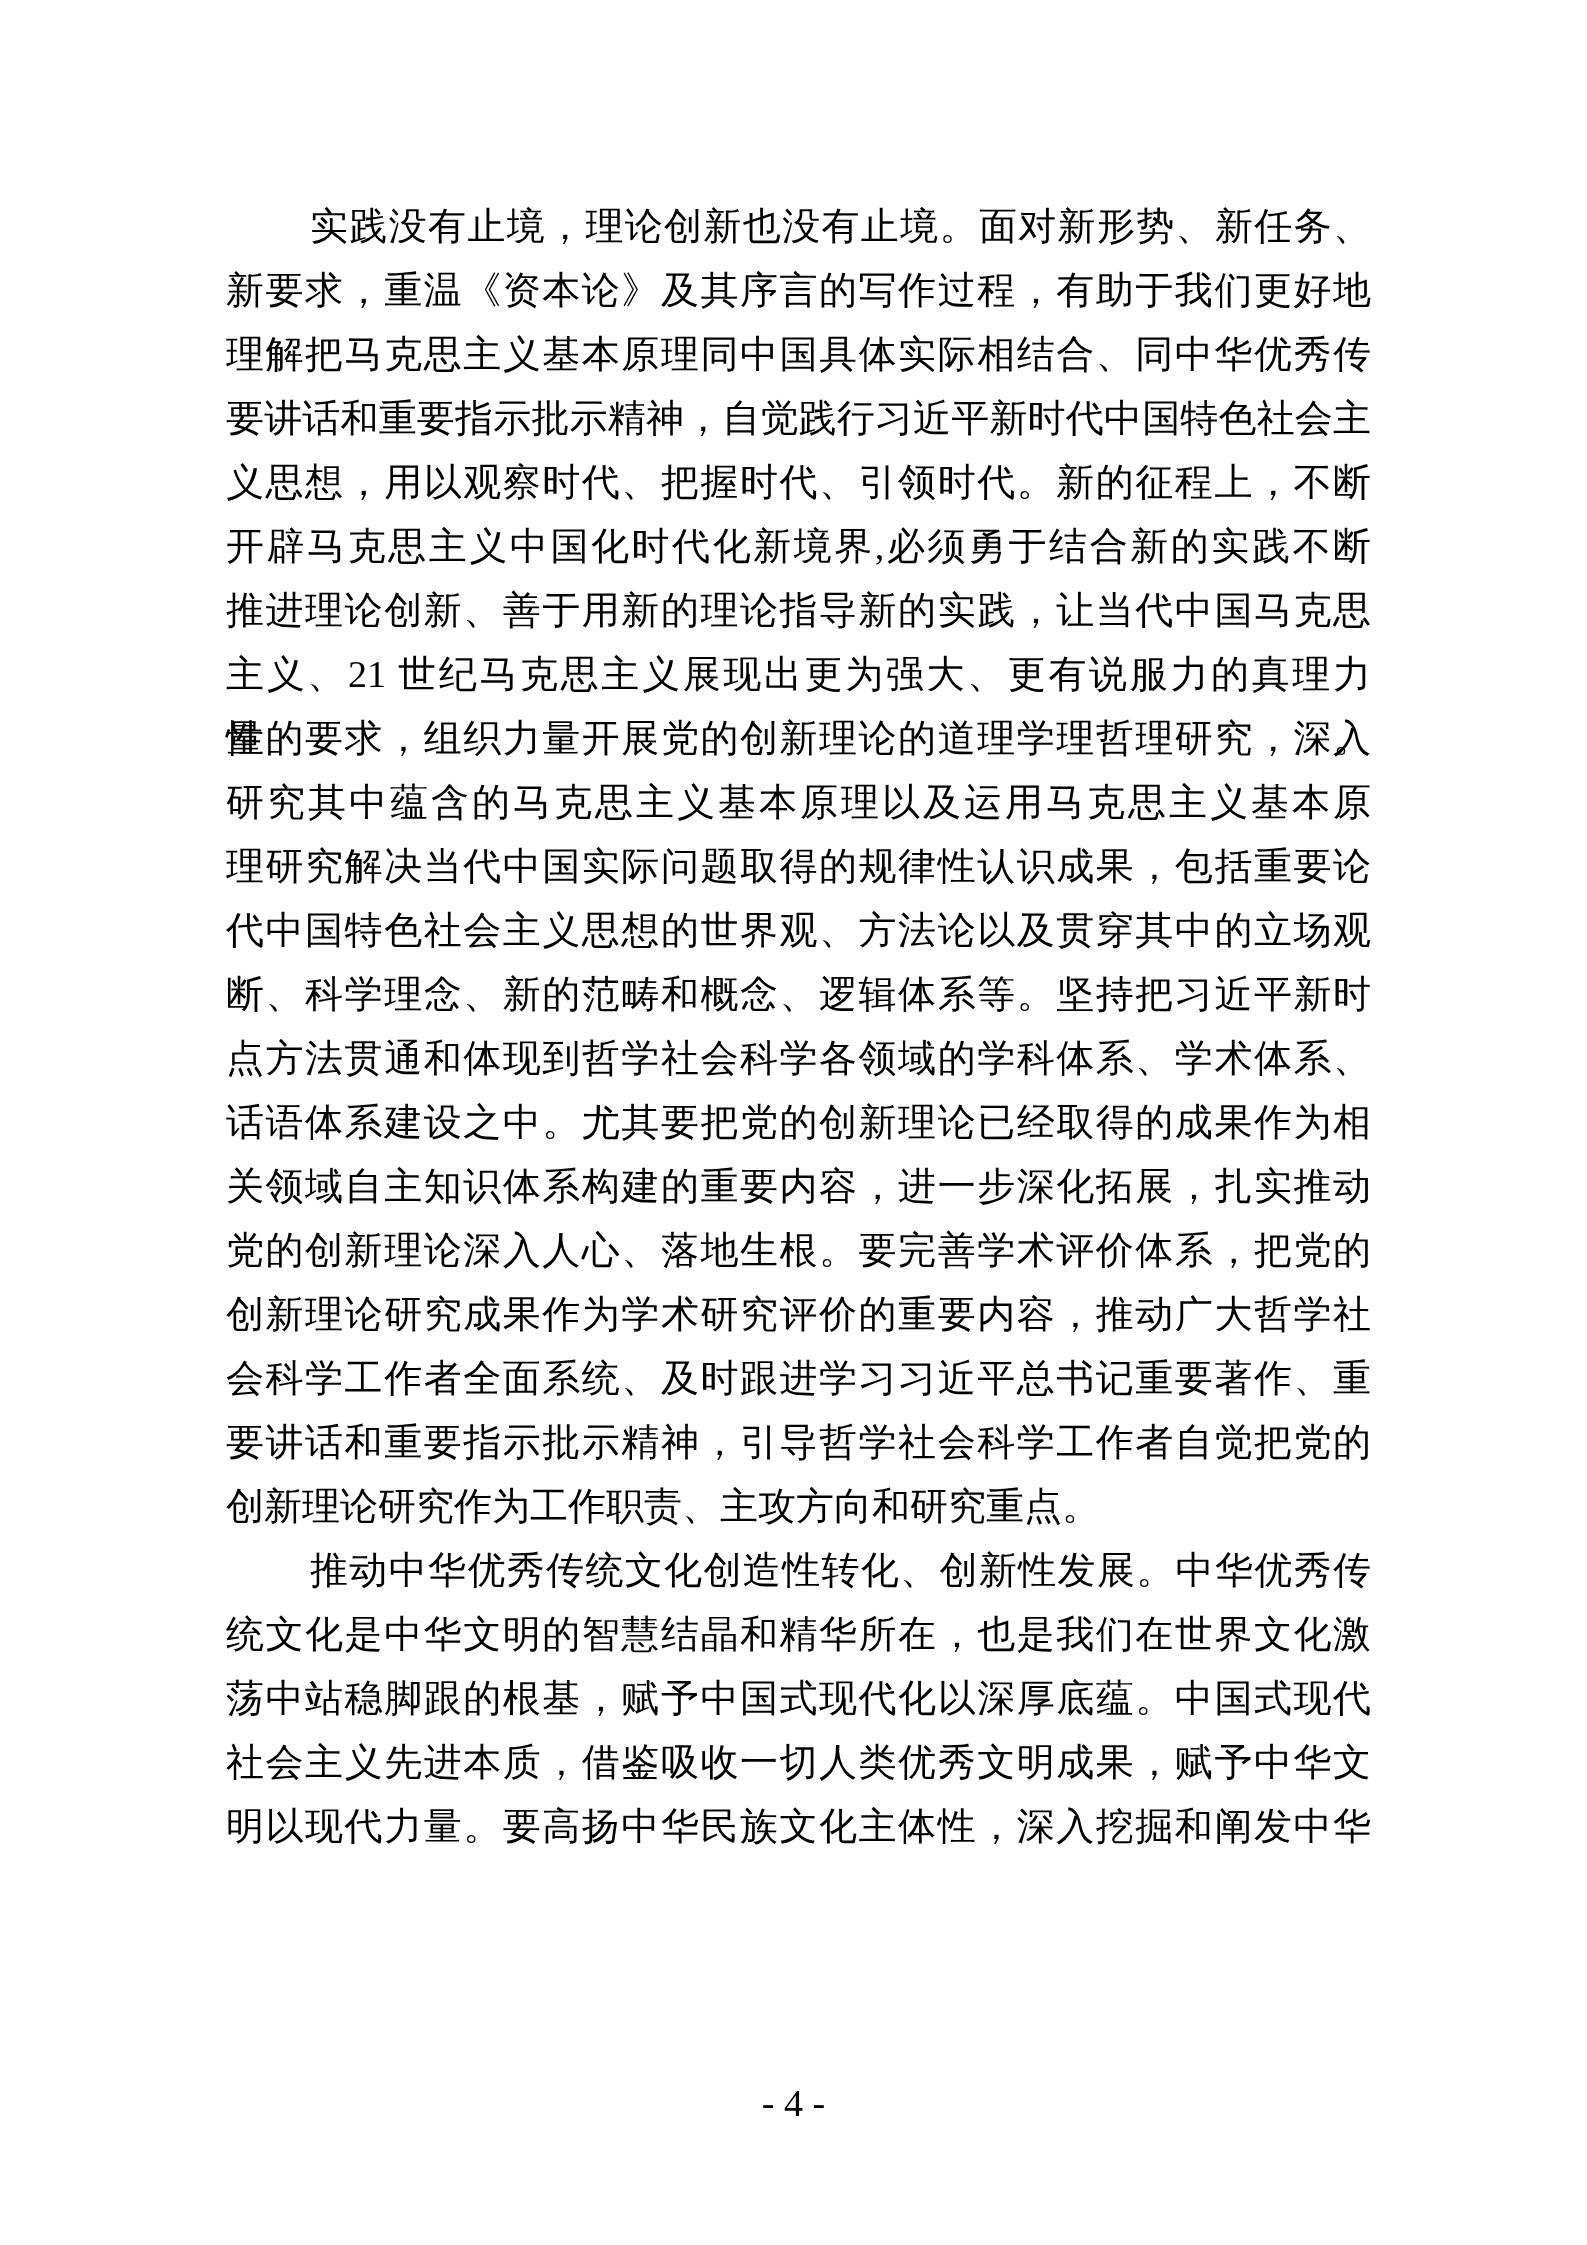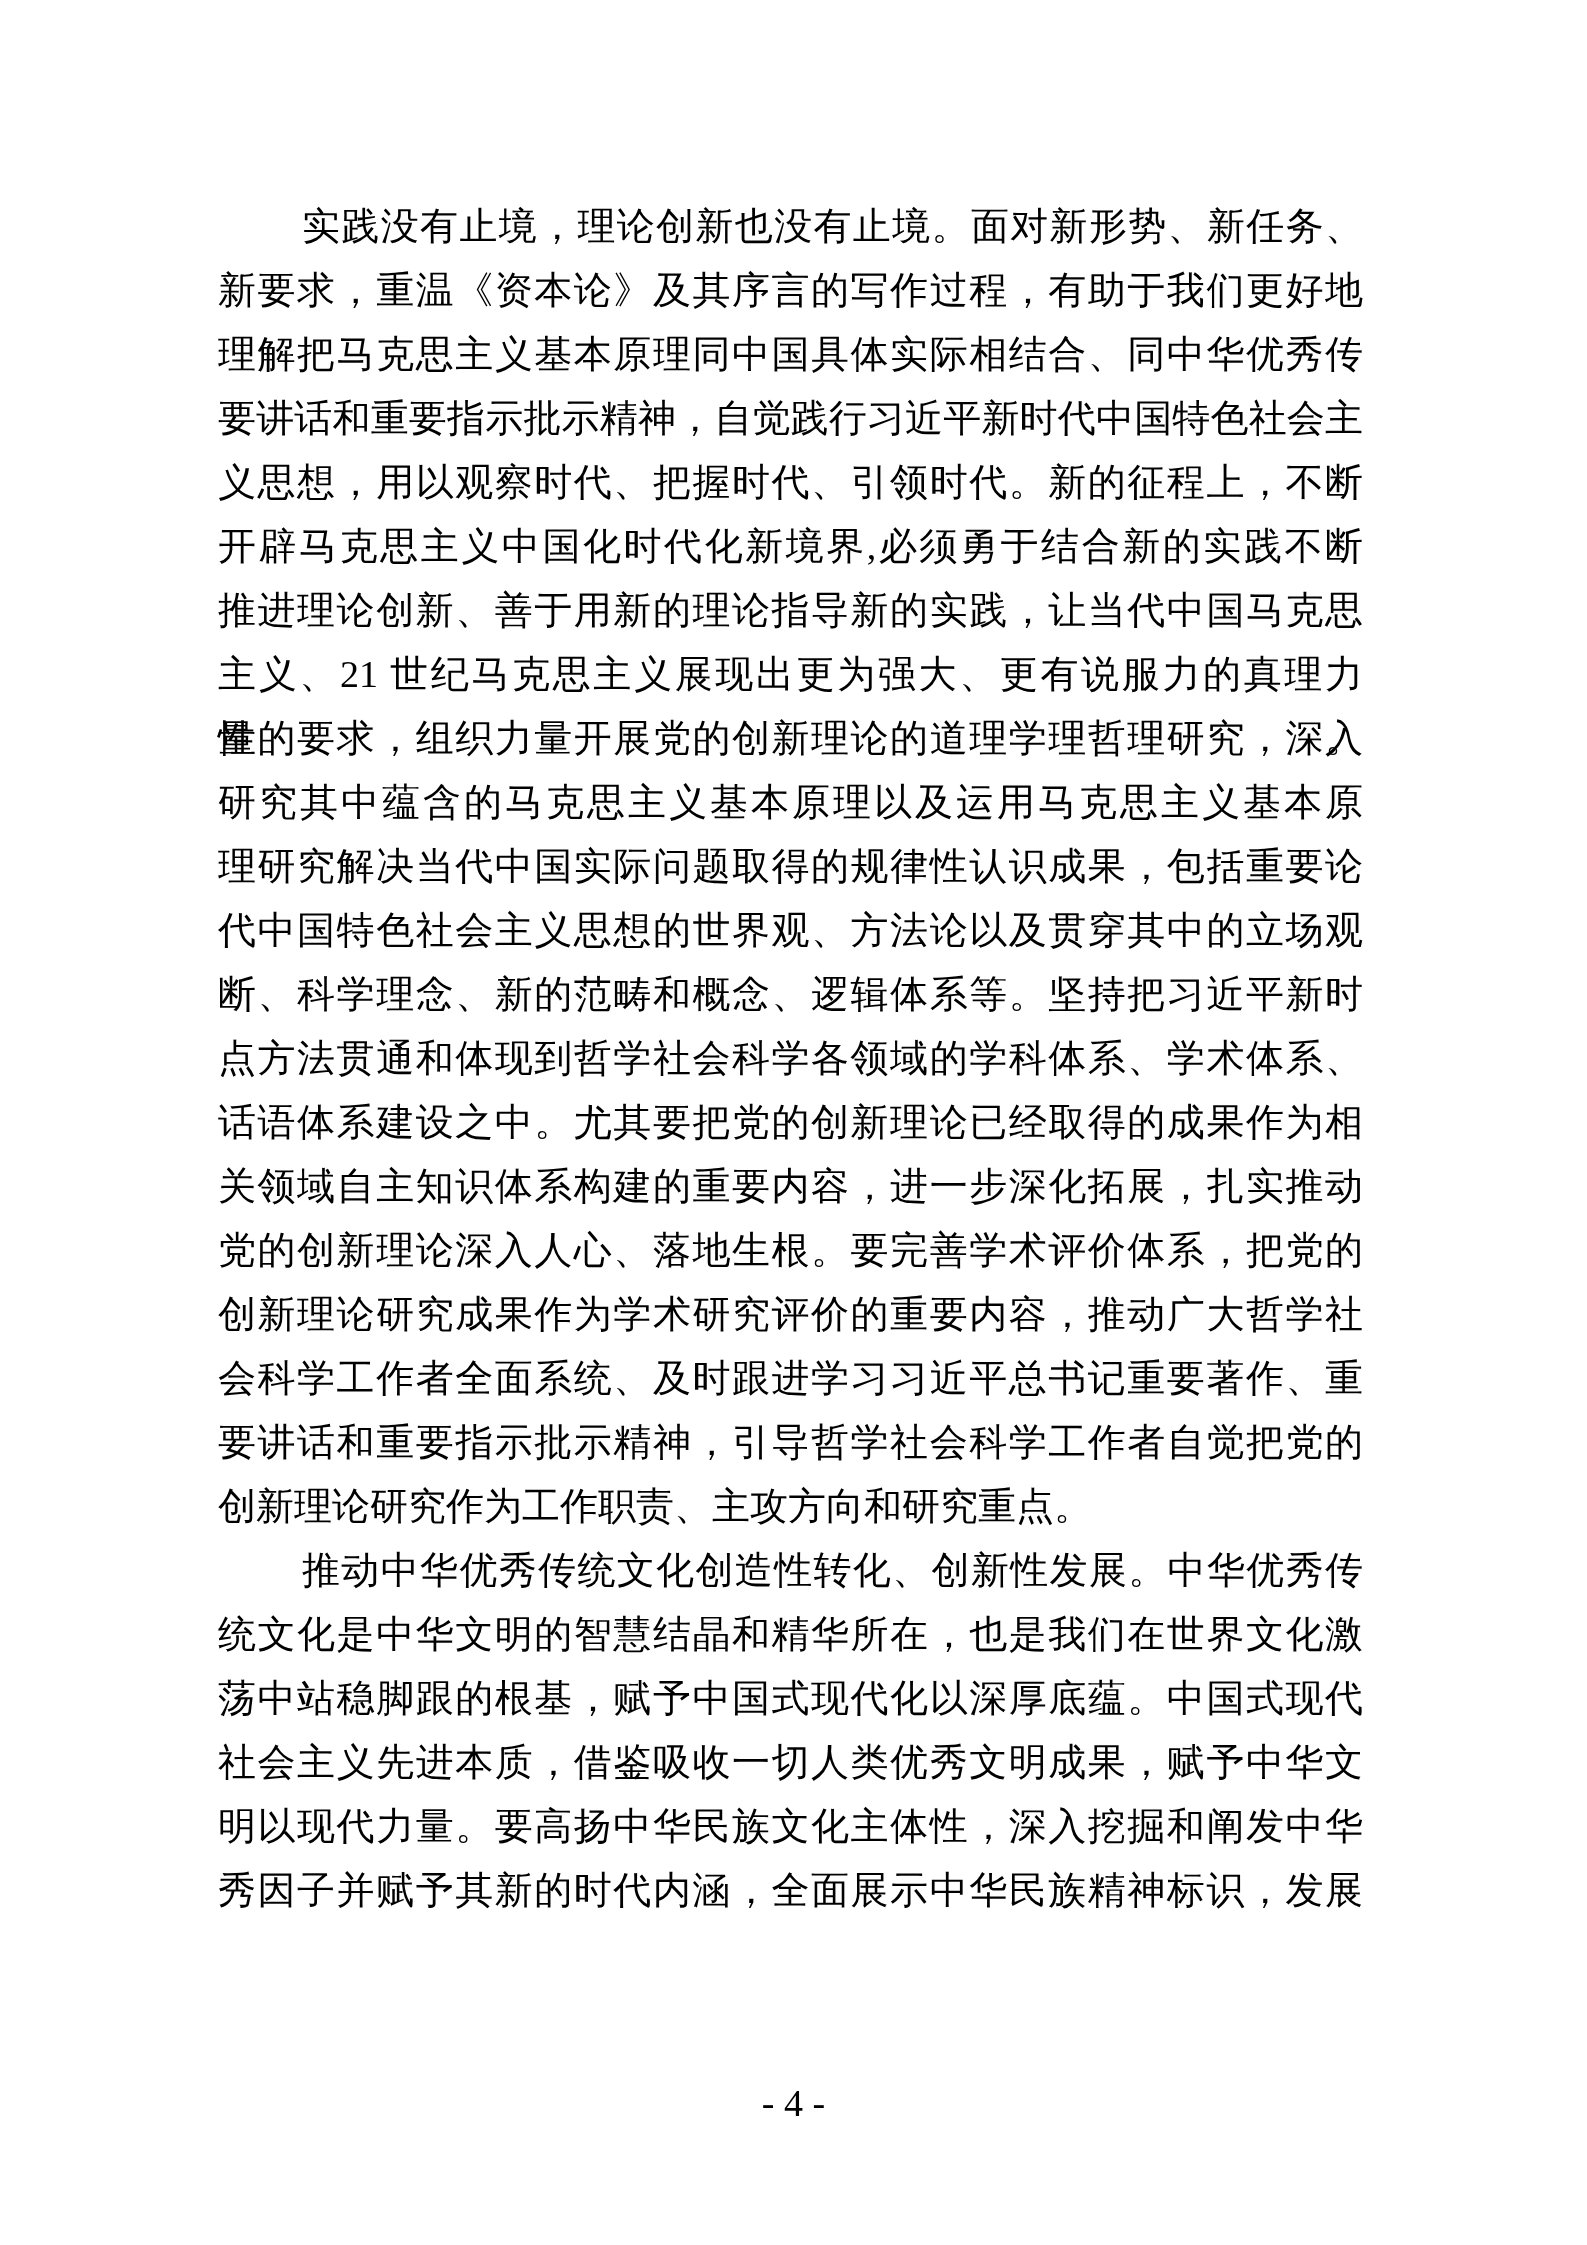--- a/index.html
+++ b/index.html
@@ -11,21 +11,21 @@
     position: relative;
     width: 1587px;
     height: 2245px;
     background: #ffffff;
     overflow: hidden;
     font-family: "Liberation Serif", serif;
     color: #000000;
   }
   .text-block {
     position: absolute;
-    left: 218px;
+    left: 226px;
     top: 194px;
     width: 1145px;
   }
   .text-line {
     height: 64px;
     line-height: 64px;
     font-size: 38px;
     color: #000000;
     text-align: justify;
     text-align-last: justify;
@@ -77,16 +77,15 @@
       <div class="text-line">党的创新理论深入人心、落地生根。要完善学术评价体系，把党的</div>
       <div class="text-line">创新理论研究成果作为学术研究评价的重要内容，推动广大哲学社</div>
       <div class="text-line">会科学工作者全面系统、及时跟进学习习近平总书记重要著作、重</div>
       <div class="text-line">要讲话和重要指示批示精神，引导哲学社会科学工作者自觉把党的</div>
       <div class="text-line flush">创新理论研究作为工作职责、主攻方向和研究重点。</div>
       <div class="text-line indent">推动中华优秀传统文化创造性转化、创新性发展。中华优秀传</div>
       <div class="text-line">统文化是中华文明的智慧结晶和精华所在，也是我们在世界文化激</div>
       <div class="text-line">荡中站稳脚跟的根基，赋予中国式现代化以深厚底蕴。中国式现代</div>
       <div class="text-line">社会主义先进本质，借鉴吸收一切人类优秀文明成果，赋予中华文</div>
       <div class="text-line">明以现代力量。要高扬中华民族文化主体性，深入挖掘和阐发中华</div>
-      <div class="text-line">秀因子并赋予其新的时代内涵，全面展示中华民族精神标识，发展</div>
     </div>
   <div class="page-number">- 4 -</div>
 </div>
 
 </body></html>

